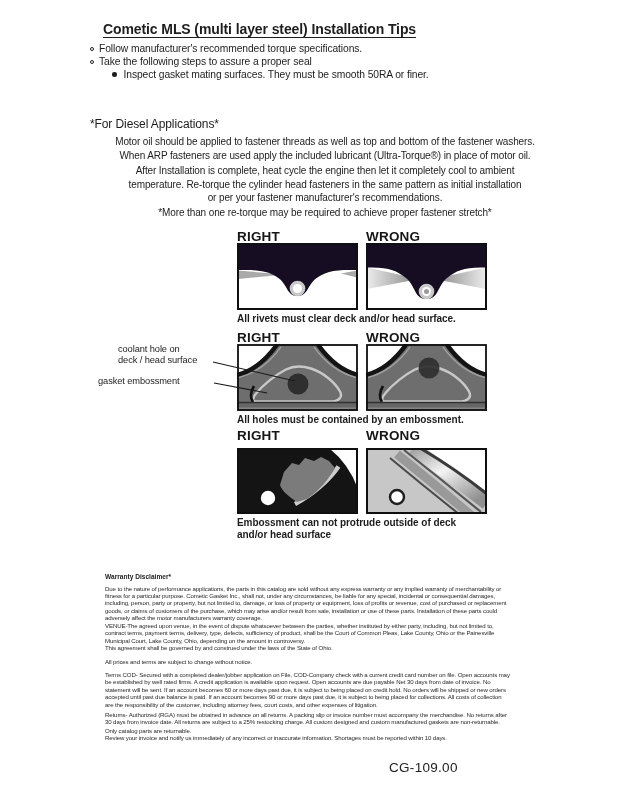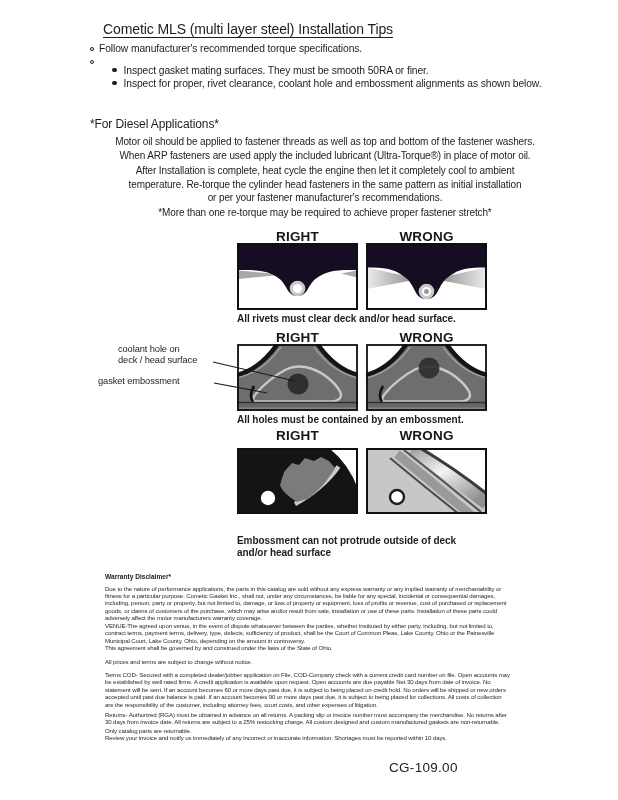--- a/index.html
+++ b/index.html
@@ -5,41 +5,41 @@
   * { margin:0; padding:0; box-sizing:border-box; }
   html,body { background:#ffffff; }
   body {
     width:618px; height:800px; position:relative; overflow:hidden;
     font-family:"Liberation Sans","DejaVu Sans",sans-serif;
     color:#1d1d1d;
   }
   .abs { position:absolute; }
 
   .doc-title {
-    left:103px; top:21px; font-size:14px; font-weight:normal;
+    left:103px; top:21px; font-size:14px; font-weight:bold;
     letter-spacing:-0.1px; text-decoration:underline;
     text-underline-offset:3px; text-decoration-thickness:1.4px;
   }
 
   .tips { left:90px; top:42px; font-size:10.3px; letter-spacing:-0.1px; }
   .tip  { display:flex; gap:5px; line-height:13px; align-items:flex-start; }
   .ring { flex:0 0 auto; width:4px; height:4px; border:1px solid #222;
           border-radius:50%; margin-top:4.5px; }
   .sub  { margin-left:22px;gap:7px; }
   .dot  { flex:0 0 auto; width:4.5px; height:4.5px; background:#1d1d1d;
           border-radius:50%; margin-top:4px; }
 
   .diesel-h { left:90px; top:117px; font-size:12px; font-weight:normal; letter-spacing:-0.1px; }
   .para { left:90px; width:470px; font-size:10px; line-height:13.5px;
           letter-spacing:-0.12px; white-space:pre-line;text-align:center; }
   .para-1 { top:135px; }
   .para-2 { top:164px; }
   .para-3 { top:205.5px; }
 
-  .dlabel { width:121px; text-align:center; font-size:13.5px; font-weight:bold;
+  .dlabel { width:121px; font-size:13.5px; font-weight:bold;
             letter-spacing:0.2px; color:#161616; }
   .cap { font-size:10px; font-weight:bold; letter-spacing:-0.05px;
          line-height:12px; white-space:pre-line; }
   .small-label { font-size:9.3px; line-height:10.5px; text-align:left;
                  white-space:pre-line; letter-spacing:-0.1px; }
   svg.box { display:block; }
 
   .warranty-h { left:105px; top:573px; font-size:6.6px; font-weight:bold; color:#222; }
   .fine { left:105px; width:450px; font-size:6.1px; line-height:7.4px;
           letter-spacing:-0.12px; white-space:pre-line; color:#2a2a2a; }
@@ -53,28 +53,25 @@
 
 <div class="abs doc-title">Cometic MLS (multi layer steel) Installation Tips</div>
 
 <div class="abs tips">
   <div class="tip">
     <span class="ring"></span>
     <span>Follow manufacturer's recommended torque specifications.</span>
   </div>
   <div class="tip">
     <span class="ring"></span>
+    <span>Take the following steps to assure a proper seal</span>
   </div>
   <div class="tip sub">
     <span class="dot"></span>
     <span>Inspect gasket mating surfaces.  They must be smooth 50RA or finer.</span>
-  </div>
-  <div class="tip sub">
-    <span class="dot"></span>
-    <span>Inspect for proper, rivet clearance, coolant hole and embossment alignments as shown below.</span>
   </div>
 </div>
 
 <div class="abs diesel-h">*For Diesel Applications*</div>
 <div class="abs para para-1">Motor oil should be applied to fastener threads as well as top and bottom of the fastener washers.
 When ARP fasteners are used apply the included lubricant (Ultra-Torque®) in place of motor oil.</div>
 <div class="abs para para-2">After Installation is complete, heat cycle the engine then let it completely cool to ambient
 temperature. Re-torque the cylinder head fasteners in the same pattern as initial installation
 or per your fastener manufacturer's recommendations.</div>
 <div class="abs para para-3">*More than one re-torque may be required to achieve proper fastener stretch*</div>
@@ -185,21 +182,21 @@
   <path d="M54,0 L121,0 L121,46 Q88,20 54,0 Z" fill="#ffffff"></path>
   <path d="M47,0 Q86,28 121,55" stroke="url(#g3w)" stroke-width="14" fill="none"></path>
   <path d="M54,0 Q88,20 121,46" stroke="#3a3a3a" stroke-width="3" fill="none"></path>
   <path d="M38,2 Q76,32 115,64" stroke="#555555" stroke-width="2.2" fill="none"></path>
   <path d="M31,6 Q68,36 106,68" stroke="#999999" stroke-width="9" fill="none"></path>
   <path d="M24,10 Q60,40 98,70" stroke="#4a4a4a" stroke-width="2" fill="none"></path>
   <circle cx="31" cy="49" r="7" fill="#ffffff" stroke="#1e1e1e" stroke-width="2.4"></circle>
   <rect x="1" y="1" width="119" height="64" fill="none" stroke="#0f0f0f" stroke-width="2"></rect>
 </svg>
 
-<div class="abs cap" style="left:237px;top:535px">Embossment can not protrude outside of deck
+<div class="abs cap" style="left:237px;top:517px">Embossment can not protrude outside of deck
 and/or head surface</div>
 
 <div class="abs warranty-h">Warranty Disclaimer*</div>
 <div class="abs fine fine-1">Due to the nature of performance applications, the parts in this catalog are sold without any express warranty or any implied warranty of merchantability or
 fitness for a particular purpose.  Cometic Gasket Inc., shall not, under any circumstances, be liable for any special, incidental or consequential damages,
 including, person, party or property, but not limited to, damage, or loss of property or equipment, loss of profits or revenue, cost of purchased or replacement
 goods, or claims of customers of the purchase, which may arise and/or result from sale, installation or use of these parts.  Installation of these parts could
 adversely affect the motor manufacturers warranty coverage.</div>
 <div class="abs fine fine-2">VENUE-The agreed upon venue, in the event of dispute whatsoever between the parties, whether instituted by either party, including, but not limited to,
 contract terms, payment terms, delivery, type, defects, sufficiency of product, shall be the Court of Common Pleas, Lake County, Ohio or the Painesville

